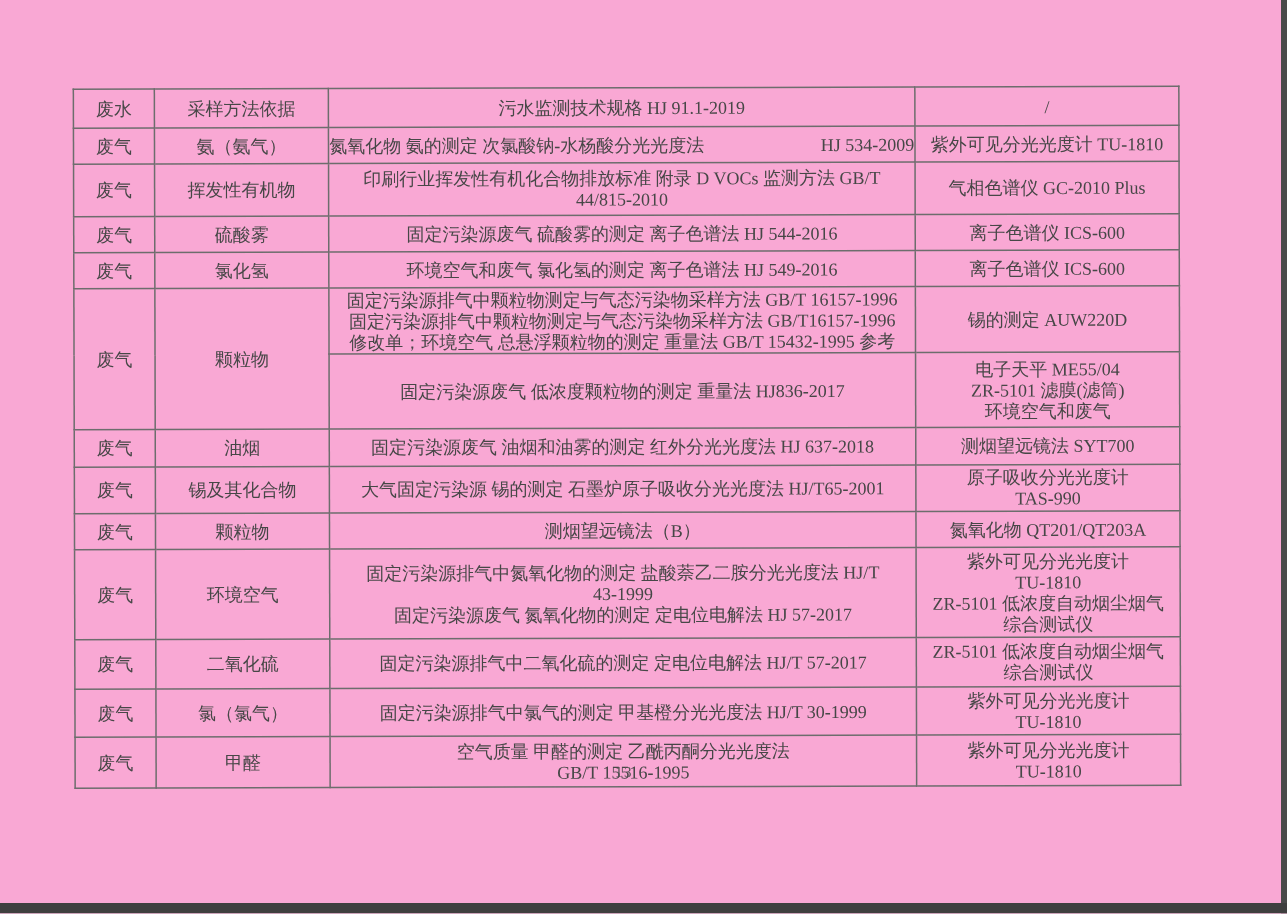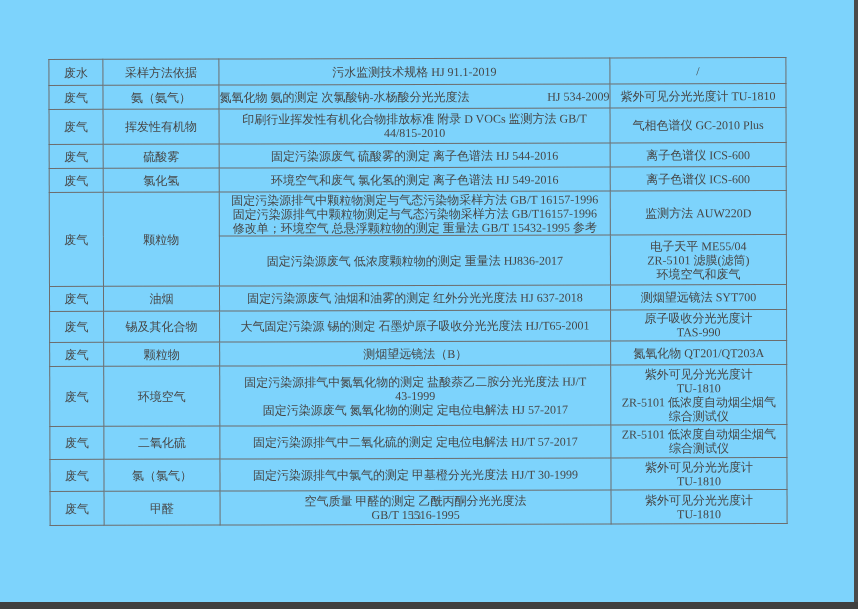--- a/index.html
+++ b/index.html
@@ -4,21 +4,21 @@
 <style>
   html,body{margin:0;padding:0;}
   body{
     width:858px;height:609px;
     background:#ffffff;
     position:relative;
     overflow:hidden;
     font-family:"Liberation Serif","DejaVu Serif",serif;
     color:#474747;
   }
-  .page{position:absolute;inset:0;background:#7dd3fc;}
+  .page{position:absolute;inset:0;background:#f9a8d4;}
   
   .edge-right{position:absolute;left:854px;top:0;width:4px;height:609px;background:#4a4a4a;}
   .edge-bottom{position:absolute;left:0;top:602px;width:858px;height:7px;background:#3f3f3f;}
 
   table.monitor{
     position:absolute;left:49px;top:58px;
     width:737px;
     border-collapse:collapse;
     table-layout:fixed;
     transform:rotate(-0.15deg);
@@ -143,21 +143,21 @@
           </td>
       <td rowspan="2">
             <div class="ln">颗粒物</div>
           </td>
       <td class="dense">
         <div class="ln">固定污染源排气中颗粒物测定与气态污染物采样方法 GB/T 16157-1996</div>
         <div class="ln">固定污染源排气中颗粒物测定与气态污染物采样方法 GB/T16157-1996</div>
         <div class="ln">修改单；环境空气 总悬浮颗粒物的测定 重量法 GB/T 15432-1995 参考</div>
       </td>
       <td>
-            <div class="ln">监测方法 AUW220D</div>
+            <div class="ln">锡的测定 AUW220D</div>
           </td>
     </tr>
 
     <tr style="height:50px">
       <td>
             <div class="ln">固定污染源废气 低浓度颗粒物的测定 重量法 HJ836-2017</div>
           </td>
       <td class="dense">
         <div class="ln">电子天平 ME55/04</div>
         <div class="ln">ZR-5101 滤膜(滤筒)</div>

